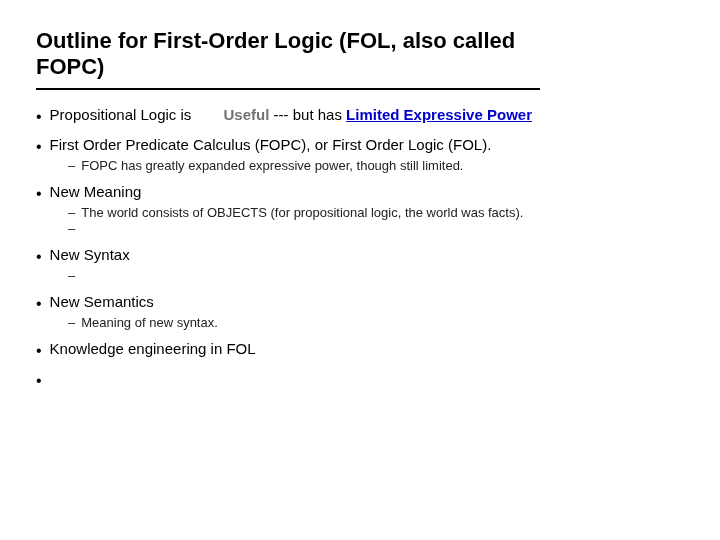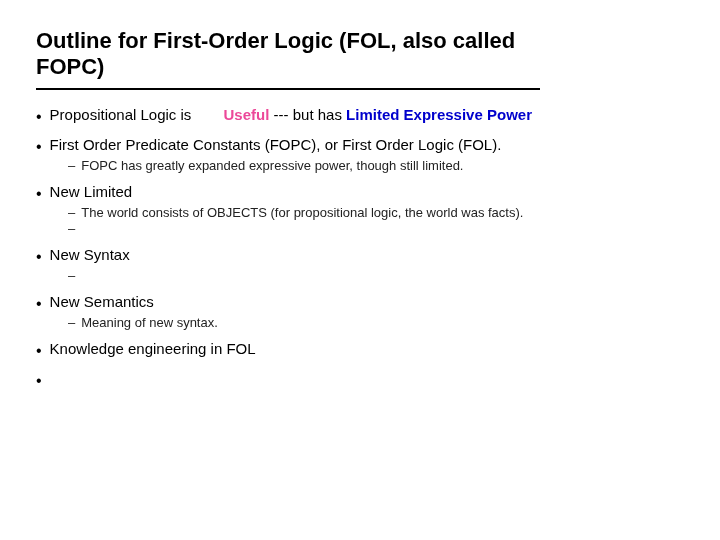--- a/index.html
+++ b/index.html
@@ -81,28 +81,29 @@
       gap: 6px;
       font-size: 13px;
       color: #222222;
     }
 
     .sub-dash {
       flex-shrink: 0;
     }
 
     .text-useful {
-      color: #ec4899;
+      color: #737373;
       font-weight: bold;
       padding-left: 28px;
     }
 
     .text-limited {
       color: #0000cc;
       font-weight: bold;
+      text-decoration: underline;
     }
   </style>
 </head>
 <body>
 
 <div class="slide">
   <div class="slide-title">Outline for First-Order Logic (FOL, also called FOPC)</div>
   <hr class="title-divider">
 
   <div class="content">
@@ -112,34 +113,34 @@
         <span class="bullet-dot">•</span>
         <span class="bullet-text">
           Propositional Logic is <span class="text-useful">Useful</span> --- but has <span class="text-limited">Limited Expressive Power</span>
         </span>
       </div>
     </div>
 
     <div class="bullet-item">
       <div class="bullet-main">
         <span class="bullet-dot">•</span>
-        <span class="bullet-text">First Order Predicate Constants (FOPC), or First Order Logic (FOL).</span>
+        <span class="bullet-text">First Order Predicate Calculus (FOPC), or First Order Logic (FOL).</span>
       </div>
       <div class="sub-bullets">
         <div class="sub-bullet">
           <span class="sub-dash">–</span>
           <span>FOPC has greatly expanded expressive power, though still limited.</span>
         </div>
       </div>
     </div>
 
     <div class="bullet-item">
       <div class="bullet-main">
         <span class="bullet-dot">•</span>
-        <span class="bullet-text">New Limited</span>
+        <span class="bullet-text">New Meaning</span>
       </div>
       <div class="sub-bullets">
         <div class="sub-bullet">
           <span class="sub-dash">–</span>
           <span>The world consists of OBJECTS (for propositional logic, the world was facts).</span>
         </div>
         <div class="sub-bullet">
           <span class="sub-dash">–</span>
         </div>
       </div>

